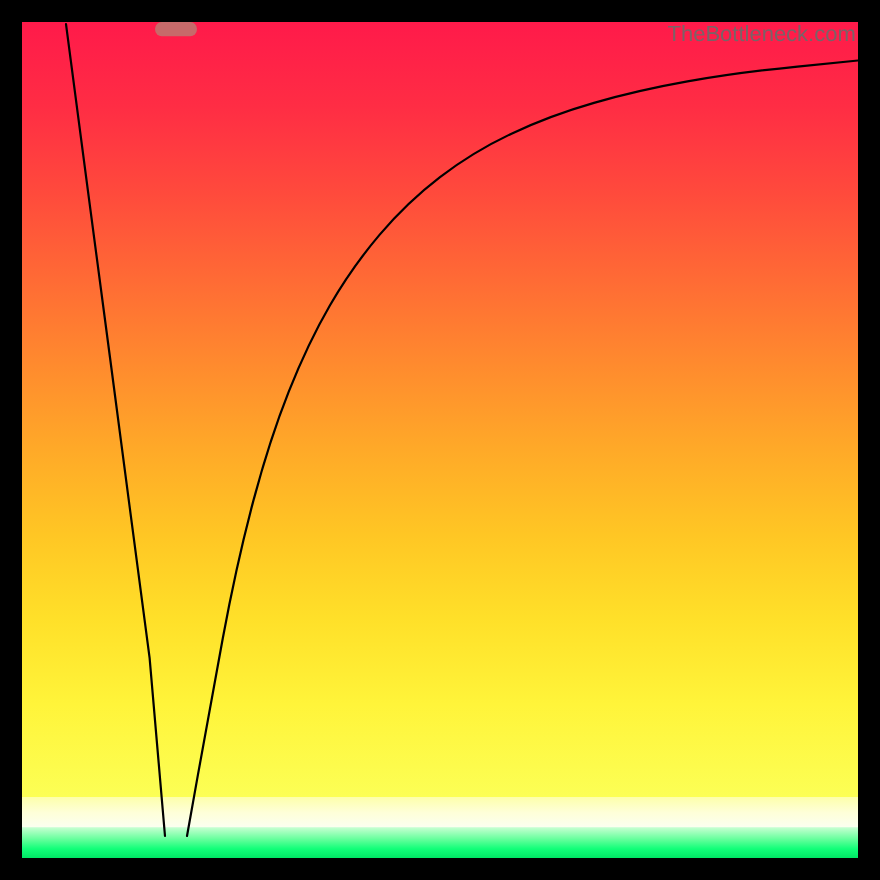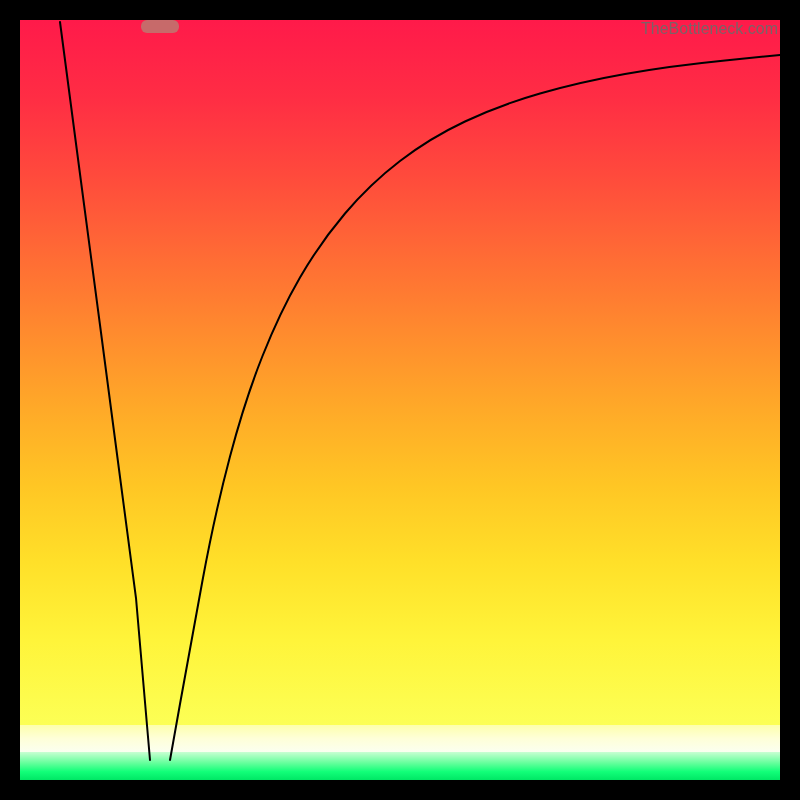--- a/index.html
+++ b/index.html
@@ -54,21 +54,21 @@
     background: linear-gradient(to bottom,
       #c9ffd2 0%,
       #63ff9b 40%,
       #12ff79 70%,
       #00e765 100%);
   }
   .watermark {
     position: absolute;
     top: 20px;
     right: 22px;
-    font-size: 16px;
+    font-size: 20px;
     color: #6b6b6b;
     opacity: 0.9;
     white-space: nowrap;
     user-select: none;
   }
   svg.curves {
     position: absolute;
     left: 20px;
     top: 20px;
     width: 760px;

